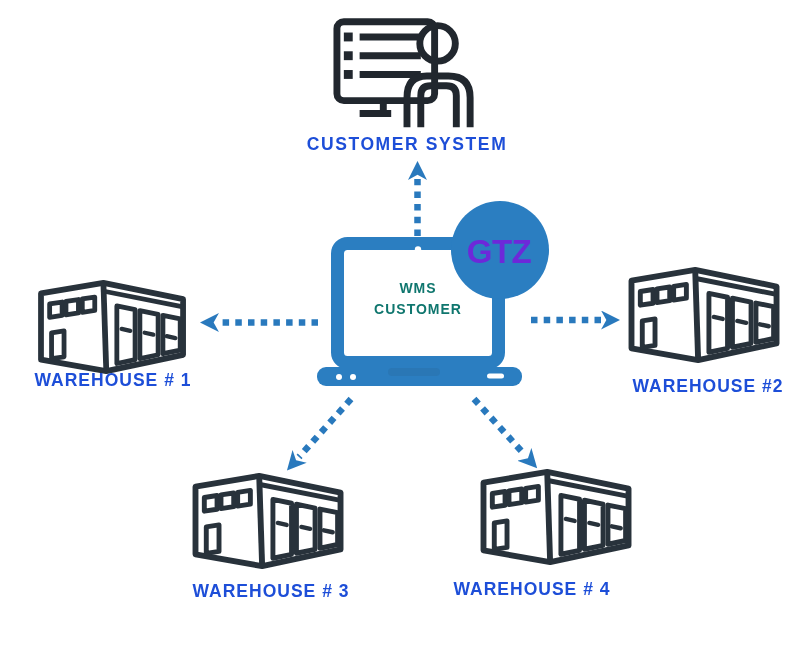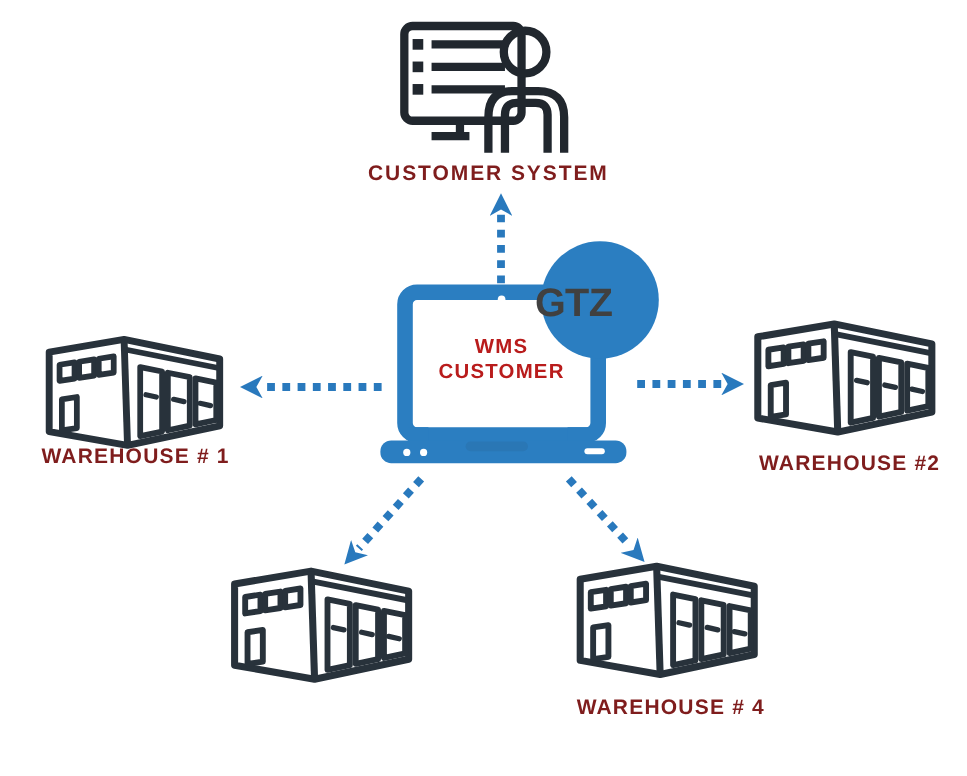--- a/index.html
+++ b/index.html
@@ -7,44 +7,44 @@
     position:relative;
     width:806px;height:647px;
     background:#ffffff;
     font-family:"Liberation Sans", sans-serif;
     overflow:hidden;
   }
   #diagram-svg{position:absolute;left:0;top:0;width:806px;height:647px;}
   .node-label{
     position:absolute;
     transform:translateX(-50%);
-    color:#7f1d1d;
+    color:#1d4ed8;
     font-weight:700;
     font-size:17.5px;
     letter-spacing:1px;
     white-space:nowrap;
   }
   .customer-label{letter-spacing:1.6px;}
   .wms-text{
     position:absolute;
     left:418px;top:278px;
     transform:translateX(-50%);
     text-align:center;
-    color:#b91c1c;
+    color:#0f766e;
     font-weight:700;
-    font-size:17px;
+    font-size:14px;
     line-height:21px;
     letter-spacing:1px;
     white-space:nowrap;
   }
   .gtz-text{
     position:absolute;
-    left:478px;top:233px;
+    left:499px;top:233px;
     transform:translateX(-50%);
-    color:#404040;
+    color:#6d28d9;
     font-weight:700;
     font-size:33px;
     letter-spacing:-0.5px;
     white-space:nowrap;
   }
   
   .wh-stroke{stroke:#28323b;fill:#ffffff;stroke-linejoin:round;}
   .cs-stroke{stroke:#21272e;fill:none;stroke-linejoin:round;}
   .cs-fill{fill:#21272e;stroke:none;}
   .arrow{stroke:#2979bd;stroke-width:6.5;fill:none;stroke-dasharray:6.5 6.2;}
@@ -141,16 +141,17 @@
     <div>WMS</div>
     <div>CUSTOMER</div>
   </div>
 
   <div class="gtz-text">GTZ</div>
 
   <div class="node-label" style="left:113px;top:370px;">WAREHOUSE # 1</div>
 
   <div class="node-label" style="left:708px;top:376px;">WAREHOUSE #2</div>
 
+  <div class="node-label" style="left:271px;top:581px;">WAREHOUSE # 3</div>
 
-  <div class="node-label" style="left:559px;top:579px;">WAREHOUSE # 4</div>
+  <div class="node-label" style="left:532px;top:579px;">WAREHOUSE # 4</div>
 
 </div>
 
 </body></html>

